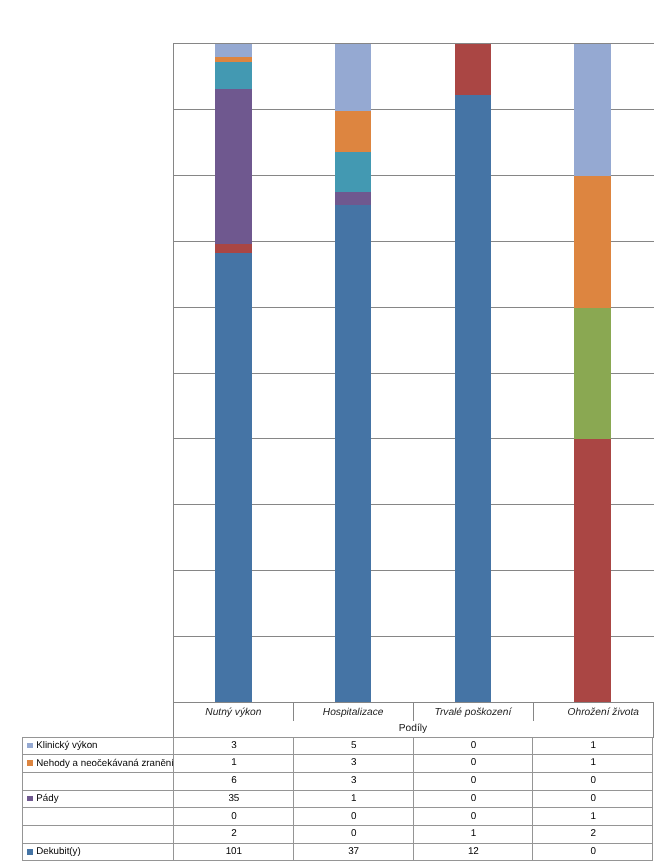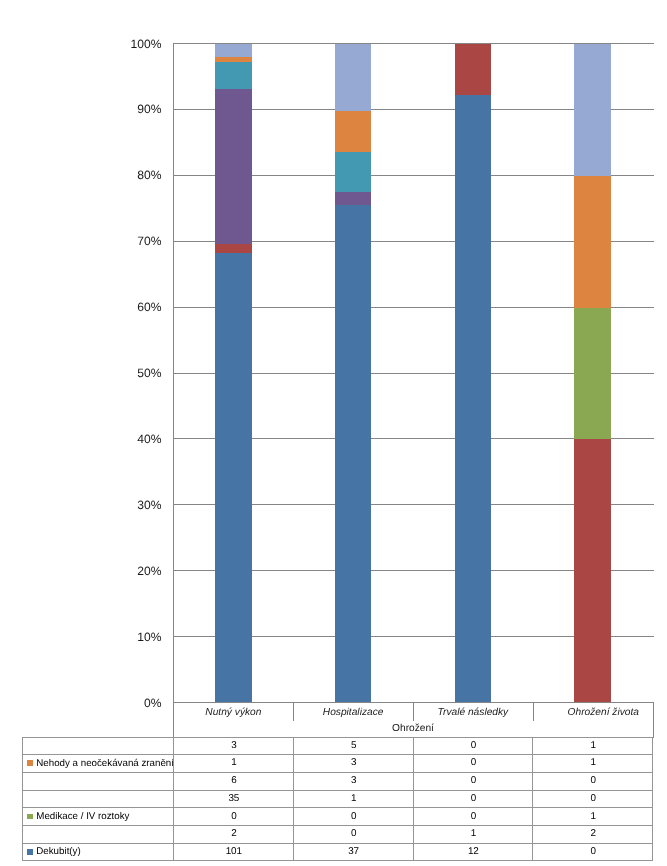--- a/index.html
+++ b/index.html
@@ -81,33 +81,20 @@
     text-align:center;font-size:9.9px;color:#000;
   }
   .tcoldiv{position:absolute;top:0;width:1px;height:100%;background:#959595;}
 </style>
 </head>
 <body>
 
 <div id="root">
 
 
-  <div id="ylabels">
-      <div class="ytick" style="top: -6px;">100%</div>
-      <div class="ytick" style="top: 59.9px;">90%</div>
-      <div class="ytick" style="top: 125.8px;">80%</div>
-      <div class="ytick" style="top: 191.7px;">70%</div>
-      <div class="ytick" style="top: 257.6px;">60%</div>
-      <div class="ytick" style="top: 323.5px;">50%</div>
-      <div class="ytick" style="top: 389.4px;">40%</div>
-      <div class="ytick" style="top: 455.3px;">30%</div>
-      <div class="ytick" style="top: 521.2px;">20%</div>
-      <div class="ytick" style="top: 587.1px;">10%</div>
-      <div class="ytick" style="top: 653px;">0%</div>
-    </div>
 
   <div id="plot">
       <div class="gridline" style="top: 65.9px;"></div>
       <div class="gridline" style="top: 131.8px;"></div>
       <div class="gridline" style="top: 197.7px;"></div>
       <div class="gridline" style="top: 263.6px;"></div>
       <div class="gridline" style="top: 329.5px;"></div>
       <div class="gridline" style="top: 395.4px;"></div>
       <div class="gridline" style="top: 461.3px;"></div>
       <div class="gridline" style="top: 527.2px;"></div>
@@ -138,32 +125,36 @@
         <div class="seg" style="background: rgb(149, 169, 210); height: 131.8px; bottom: 527.2px;"></div>
       </div>
     </div>
   <div id="plot-frame"></div>
 
   <div id="axisline-top"></div>
   <div id="catrow">
       <div class="catcell" style="left: 0px; width: 119.75px;">Nutný výkon</div>
       <div class="catcell" style="left: 119.75px; width: 119.75px;">Hospitalizace</div>
       <div class="catdiv" style="left: 119.75px;"></div>
-      <div class="catcell" style="left: 239.5px; width: 119.75px;">Trvalé následky</div>
+      <div class="catcell" style="left: 239.5px; width: 119.75px;">Trvalé poškození</div>
       <div class="catdiv" style="left: 239.5px;"></div>
       <div class="catcell" style="left: 359.25px; width: 141px;">Ohrožení života</div>
       <div class="catdiv" style="left: 359.25px;"></div>
     </div>
-  <div id="axis-group-label">Ohrožení</div>
+  <div id="axis-group-label">Podíly</div>
   <div id="axisline-bot"></div>
   <div id="axisline-left"></div>
   <div id="axisline-right"></div>
 
   <div id="datatable">
       <div class="trow" style="top: 0px; height: 17.7143px;">
+        <div class="tlabel">
+          <span class="swatch" style="background: rgb(149, 169, 210);"></span>
+          <span>Klinický výkon</span>
+        </div>
         <div class="tvalue" style="left: 151px; width: 119.75px;">3</div>
         <div class="tvalue" style="left: 270.75px; width: 119.75px;">5</div>
         <div class="tvalue" style="left: 390.5px; width: 119.75px;">0</div>
         <div class="tvalue" style="left: 510.25px; width: 119.75px;">1</div>
       </div>
       <div class="rowsep" style="top: 16.7143px;"></div>
       <div class="trow" style="top: 17.7143px; height: 17.7143px;">
         <div class="tlabel">
           <span class="swatch" style="background: rgb(221, 133, 64);"></span>
           <span>Nehody a neočekávaná zranění</span>
@@ -175,31 +166,31 @@
       </div>
       <div class="rowsep" style="top: 34.4286px;"></div>
       <div class="trow" style="top: 35.4286px; height: 17.7143px;">
         <div class="tvalue" style="left: 151px; width: 119.75px;">6</div>
         <div class="tvalue" style="left: 270.75px; width: 119.75px;">3</div>
         <div class="tvalue" style="left: 390.5px; width: 119.75px;">0</div>
         <div class="tvalue" style="left: 510.25px; width: 119.75px;">0</div>
       </div>
       <div class="rowsep" style="top: 52.1429px;"></div>
       <div class="trow" style="top: 53.1429px; height: 17.7143px;">
+        <div class="tlabel">
+          <span class="swatch" style="background: rgb(111, 88, 143);"></span>
+          <span>Pády</span>
+        </div>
         <div class="tvalue" style="left: 151px; width: 119.75px;">35</div>
         <div class="tvalue" style="left: 270.75px; width: 119.75px;">1</div>
         <div class="tvalue" style="left: 390.5px; width: 119.75px;">0</div>
         <div class="tvalue" style="left: 510.25px; width: 119.75px;">0</div>
       </div>
       <div class="rowsep" style="top: 69.8571px;"></div>
       <div class="trow" style="top: 70.8571px; height: 17.7143px;">
-        <div class="tlabel">
-          <span class="swatch" style="background: rgb(138, 168, 82);"></span>
-          <span>Medikace / IV roztoky</span>
-        </div>
         <div class="tvalue" style="left: 151px; width: 119.75px;">0</div>
         <div class="tvalue" style="left: 270.75px; width: 119.75px;">0</div>
         <div class="tvalue" style="left: 390.5px; width: 119.75px;">0</div>
         <div class="tvalue" style="left: 510.25px; width: 119.75px;">1</div>
       </div>
       <div class="rowsep" style="top: 87.5714px;"></div>
       <div class="trow" style="top: 88.5714px; height: 17.7143px;">
         <div class="tvalue" style="left: 151px; width: 119.75px;">2</div>
         <div class="tvalue" style="left: 270.75px; width: 119.75px;">0</div>
         <div class="tvalue" style="left: 390.5px; width: 119.75px;">1</div>

